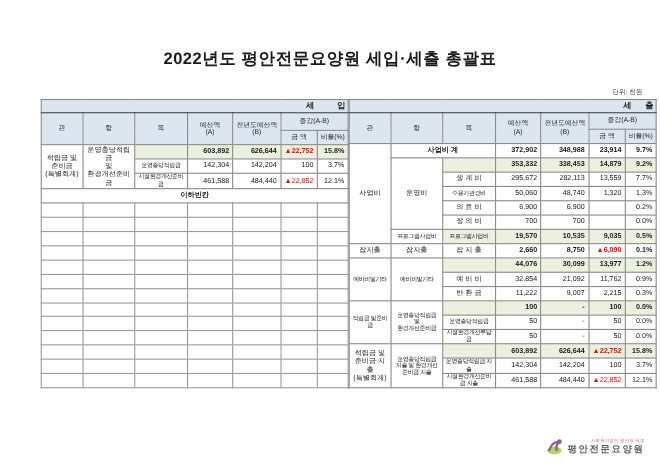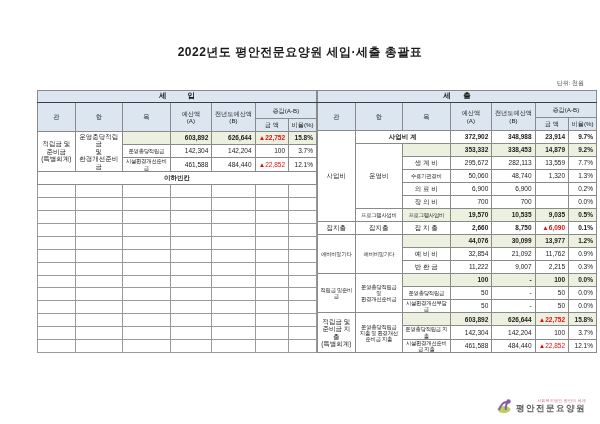--- a/index.html
+++ b/index.html
@@ -1,30 +1,30 @@
 <!DOCTYPE html>
 <html><head>
 <meta charset="utf-8">
 <style>
   html,body{margin:0;padding:0;background:#e9e9e9;}
   .sheet{position:relative;width:600px;height:424px;background:#ffffff;
          font-family:"Liberation Sans","DejaVu Sans",sans-serif;color:#1a1a1a;overflow:hidden;}
   .title{position:absolute;left:0;top:44px;width:100%;text-align:center;
-         font-size:12px;font-weight:bold;letter-spacing:0.5px;}
+         font-size:15px;font-weight:bold;letter-spacing:0.5px;}
   .unit{position:absolute;right:16px;top:79px;font-size:6px;color:#444;}
   .tables-wrap{position:absolute;left:37px;top:90px;width:560px;display:flex;}
   table{border-collapse:collapse;table-layout:fixed;width:280px;font-size:6.5px;}
   td,th{border:1px solid #8a8a8a;padding:0 2px;overflow:hidden;white-space:pre-line;
         vertical-align:middle;font-weight:normal;line-height:1.15;}
   table{border:1.5px solid #3f3f3f;}
   tr{height:13px;}
   tr.banner-row{height:12px;}
   tr.hdr1{height:15px;}
   tr.hdr2{height:13px;}
-  .banner{background:#dce6f1;font-weight:bold;font-size:7.5px;text-align:center;
+  .banner{background:#dce6f1;font-weight:bold;font-size:7.5px;text-align:right;
           white-space:pre;border-bottom:1.2px solid #3f3f3f;}
   .hd{background:#dce6f1;text-align:center;font-size:6.2px;color:#222;}
   .lbl{text-align:center;}
   .num{text-align:right;padding-right:3px;}
   .b{font-weight:bold;}
   .red{color:#e01010;}
   .hl{background:#ebf1de;}
   .sm{font-size:5.4px;letter-spacing:-0.3px;}
   .blank-note{text-align:center;font-weight:bold;}
   .empty-cell{border:1px solid #9a9a9a;}

